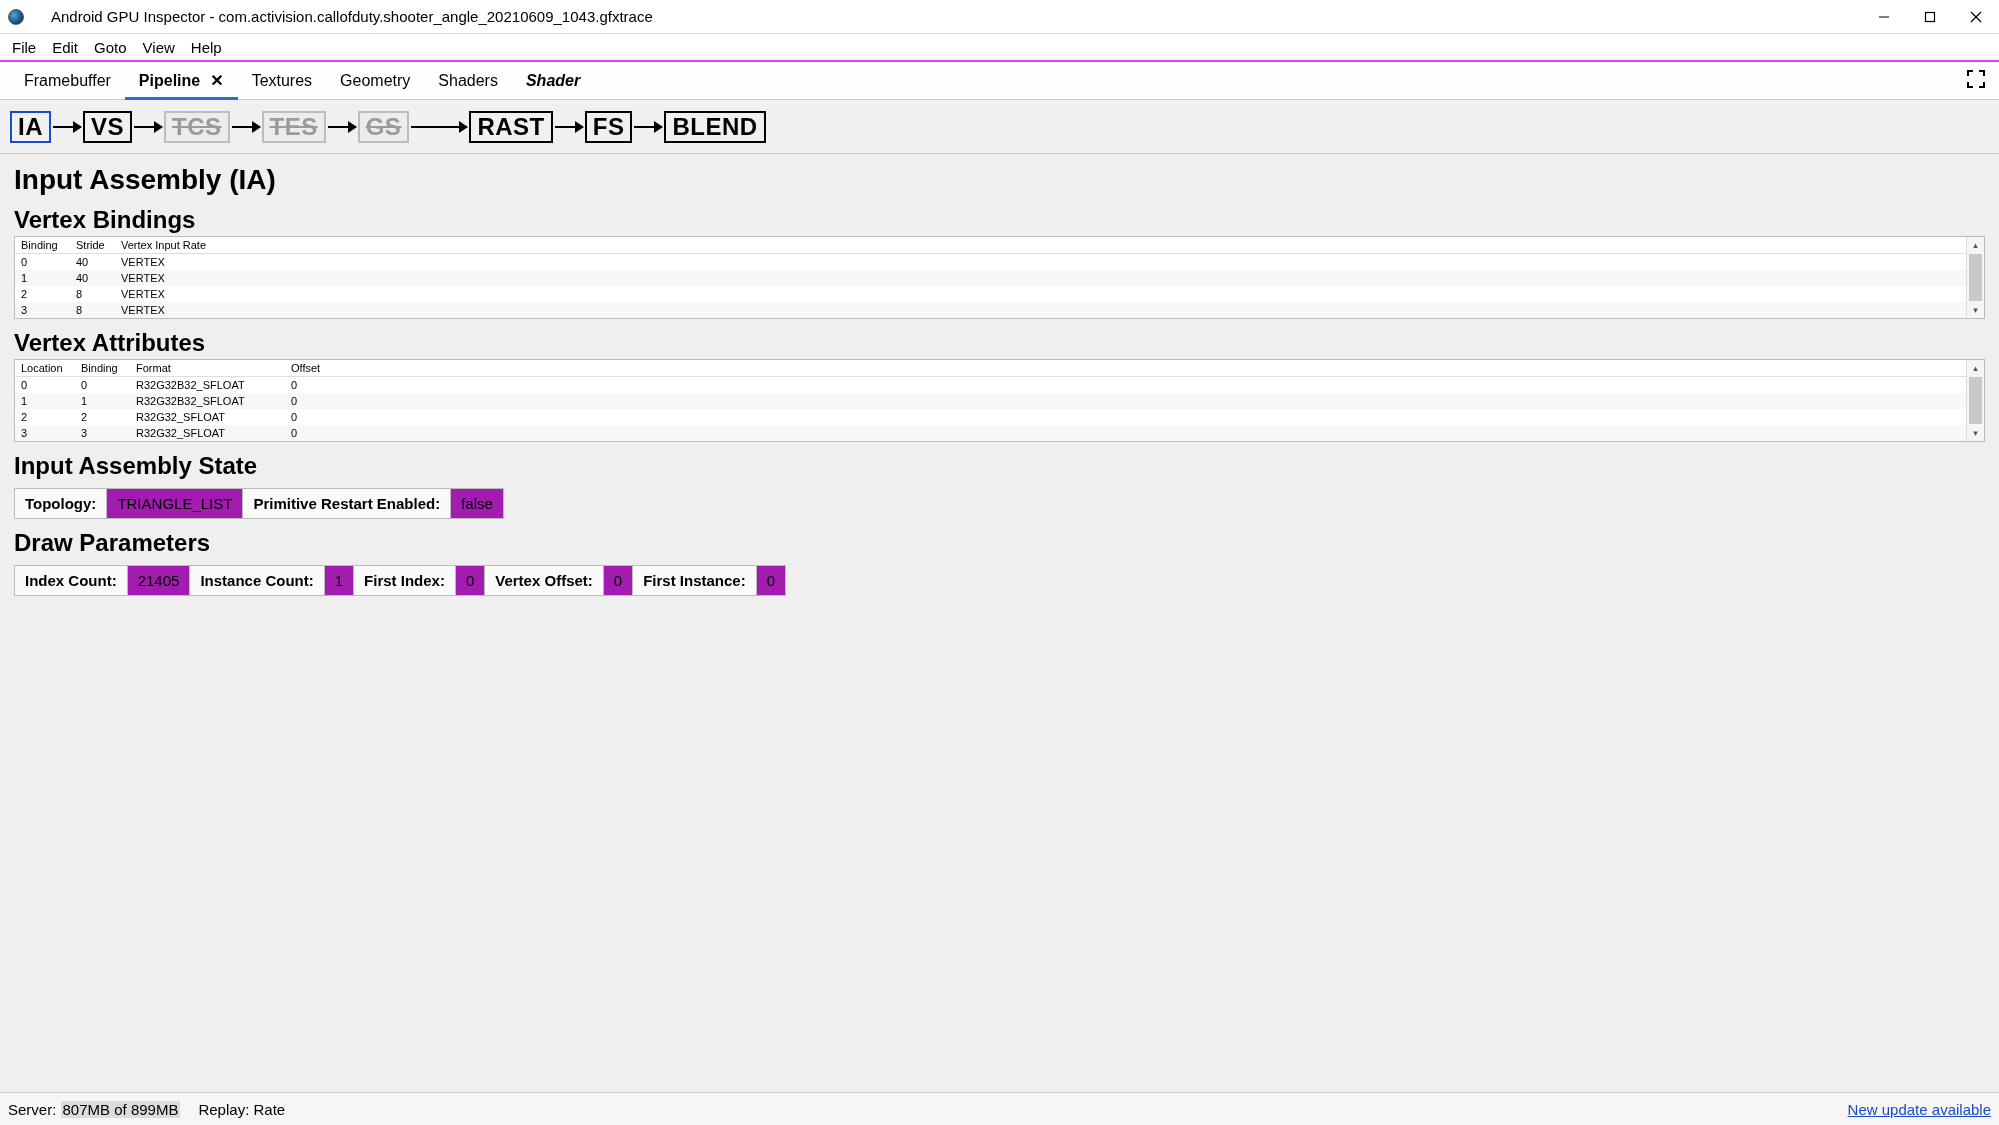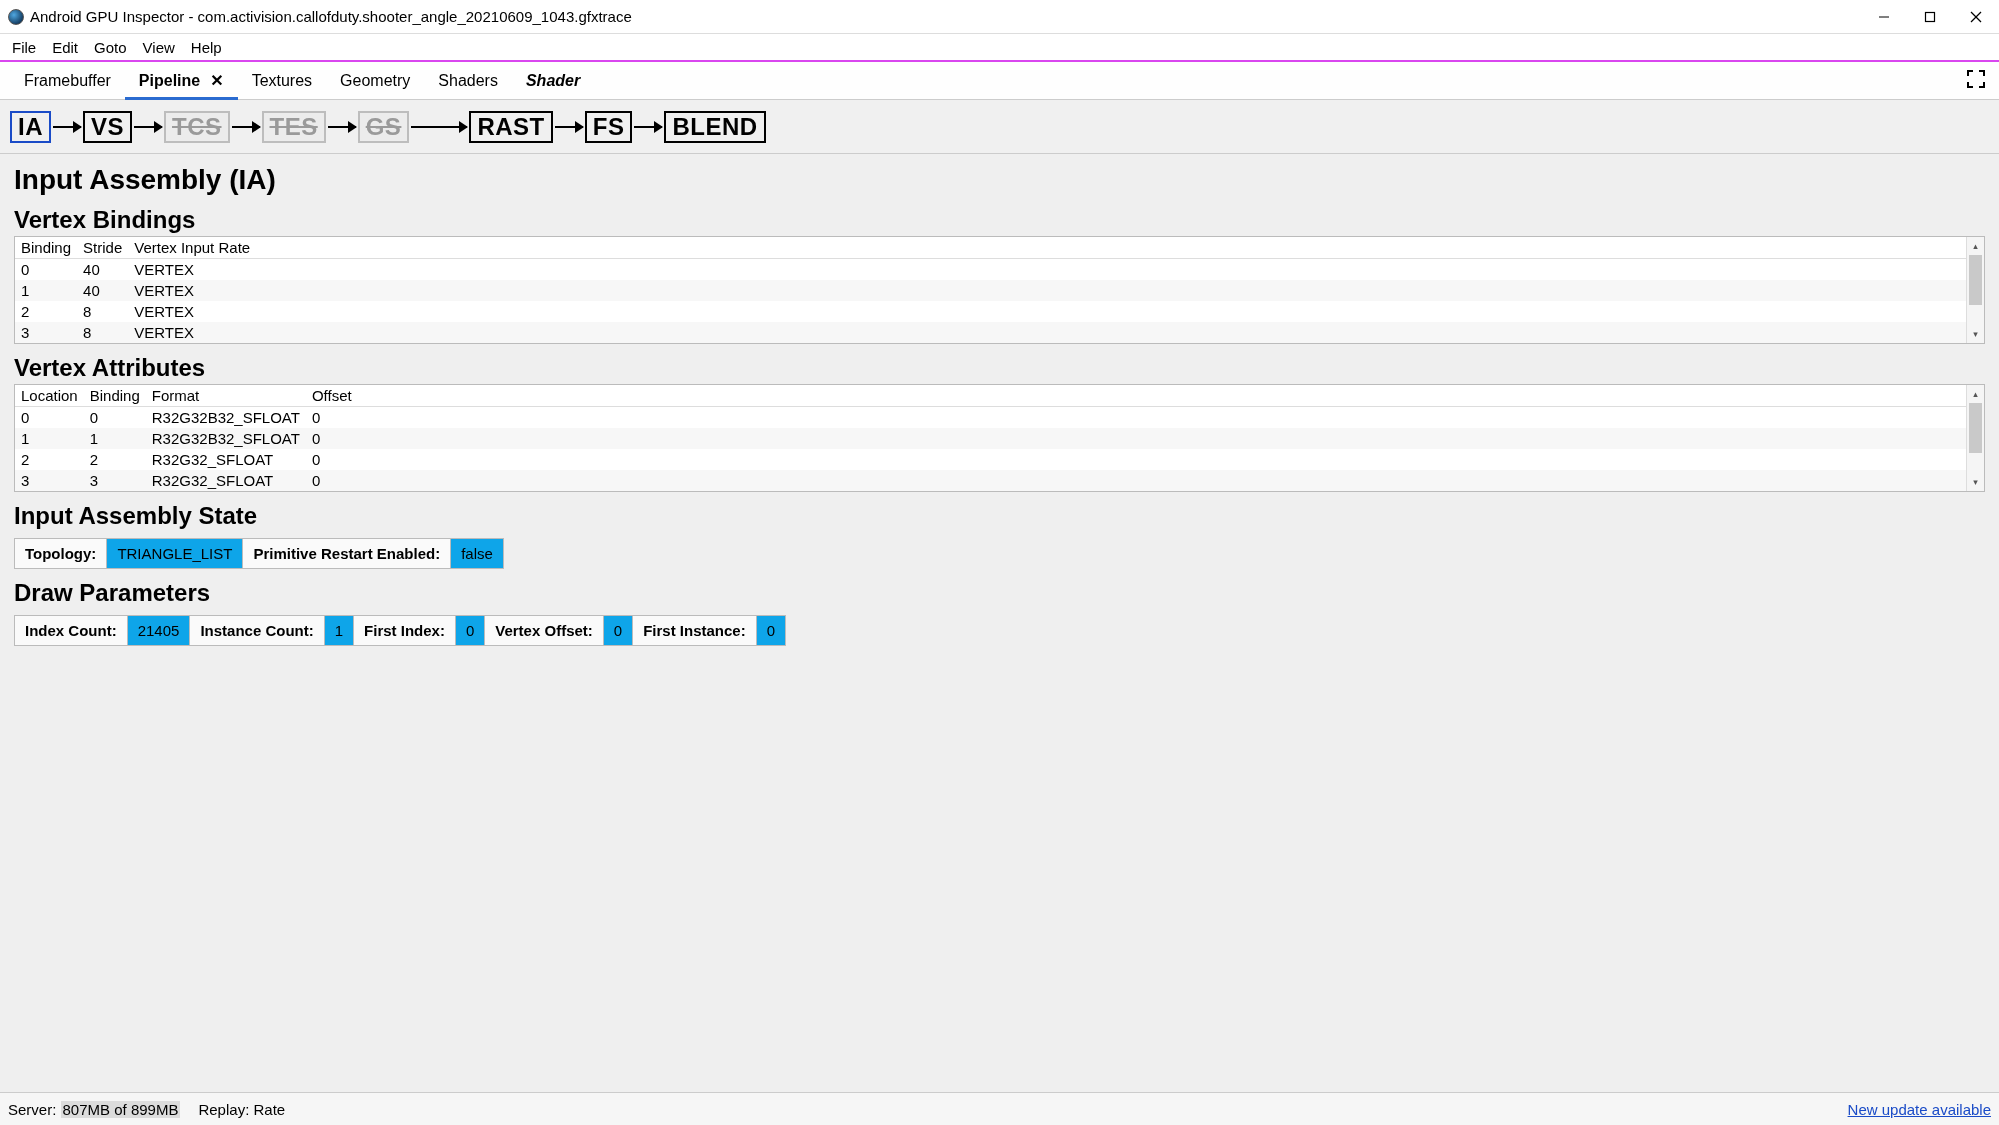--- a/index.html
+++ b/index.html
@@ -22,20 +22,21 @@
       width: 16px;
       height: 16px;
       border-radius: 50%;
       background: radial-gradient(circle at 35% 35%, #4fa7e0 0%, #0a2c4e 85%);
       border: 1px solid #555;
       margin-right: 6px;
     }
     .title-bar .title-text {
       flex: 0 0 auto;
       font-size: 15px;
+      margin-left: 21px;
     }
     .title-bar .spacer { flex: 1; }
     .title-bar .winbtn {
       width: 46px;
       height: 32px;
       display: flex;
       align-items: center;
       justify-content: center;
     }
     .title-bar .winbtn svg { width: 12px; height: 12px; }
@@ -148,21 +149,21 @@
       border: 1px solid #bbb;
       position: relative;
     }
     .tbl {
       width: 100%;
       border-collapse: collapse;
     }
     .tbl th, .tbl td {
       text-align: left;
       padding: 2px 6px;
-      font-size: 15px;
+      font-size: 11px;
       font-weight: 400;
     }
     .tbl th { border-bottom: 1px solid #ddd; }
     .tbl tr:nth-child(even) td { background: #f7f7f7; }
     .scroll-fake {
       position: absolute;
       right: 0; top: 0; bottom: 0;
       width: 18px;
       background: #f5f5f5;
       display: flex;
@@ -189,21 +190,21 @@
       border: 1px solid #bbb;
       margin-top: 6px;
     }
     .kv-row .cell {
       padding: 6px 10px;
       border-right: 1px solid #bbb;
       font-size: 15px;
     }
     .kv-row .cell:last-child { border-right: none; }
     .kv-row .k { font-weight: 700; background: #fafafa; }
-    .kv-row .v { background: #0ea5e9; }
+    .kv-row .v { background: #a21caf; }
     .section-gap { margin-top: 70px; }
     
     .status-bar {
       position: fixed;
       bottom: 0; left: 0; right: 0;
       height: 19px;
       display: flex;
       align-items: center;
       padding: 16px 8px;
       border-top: 1px solid #ccc;

